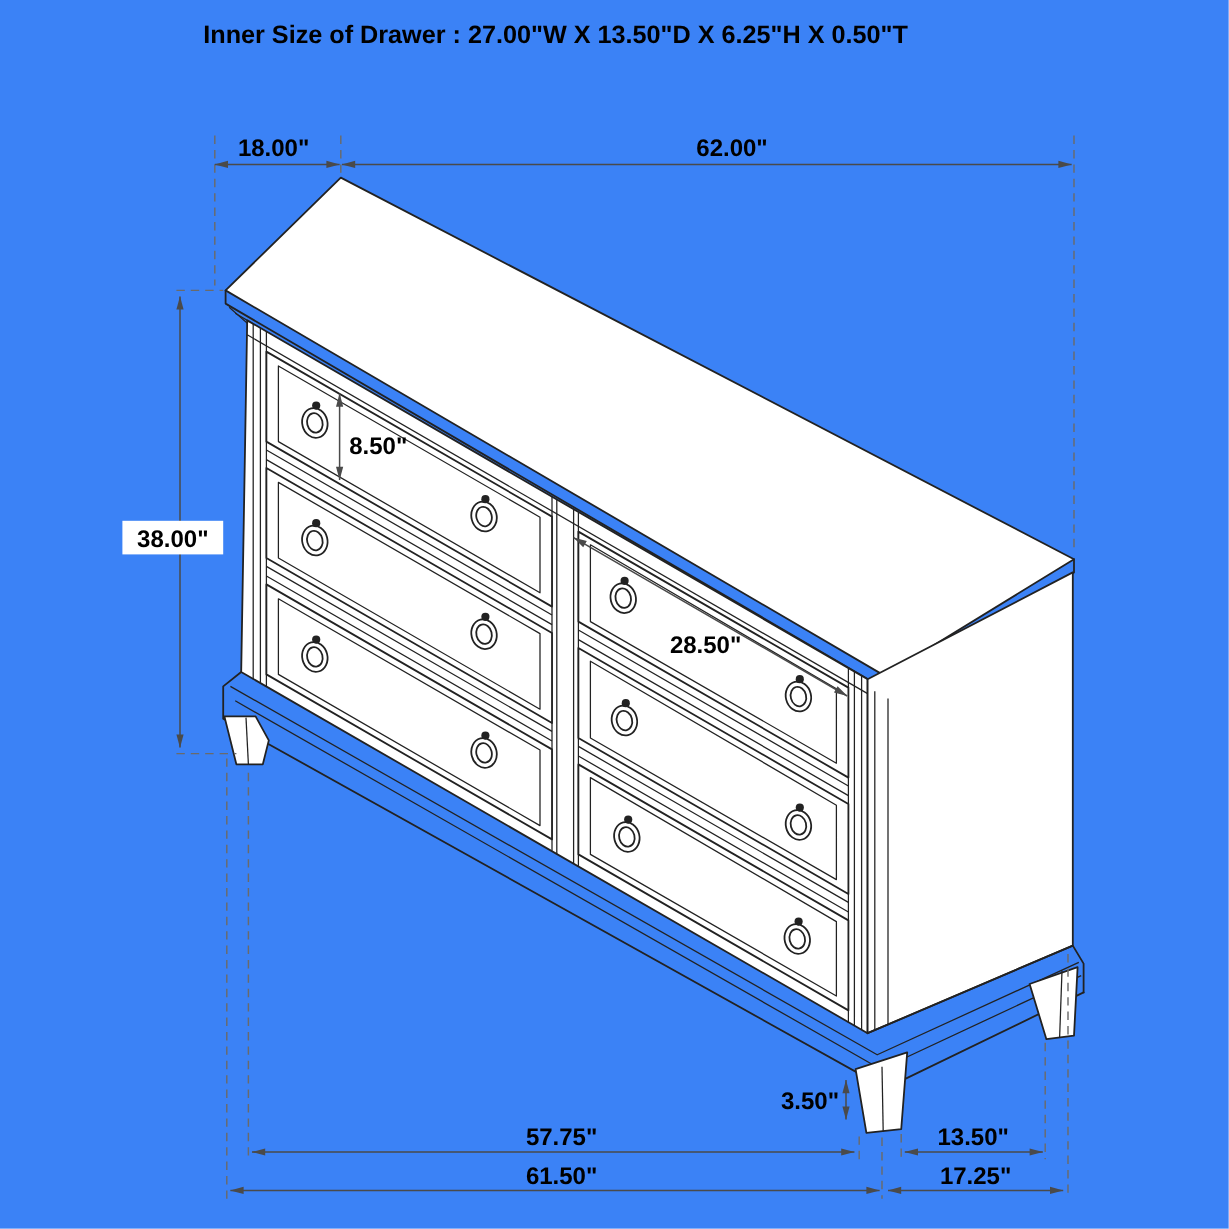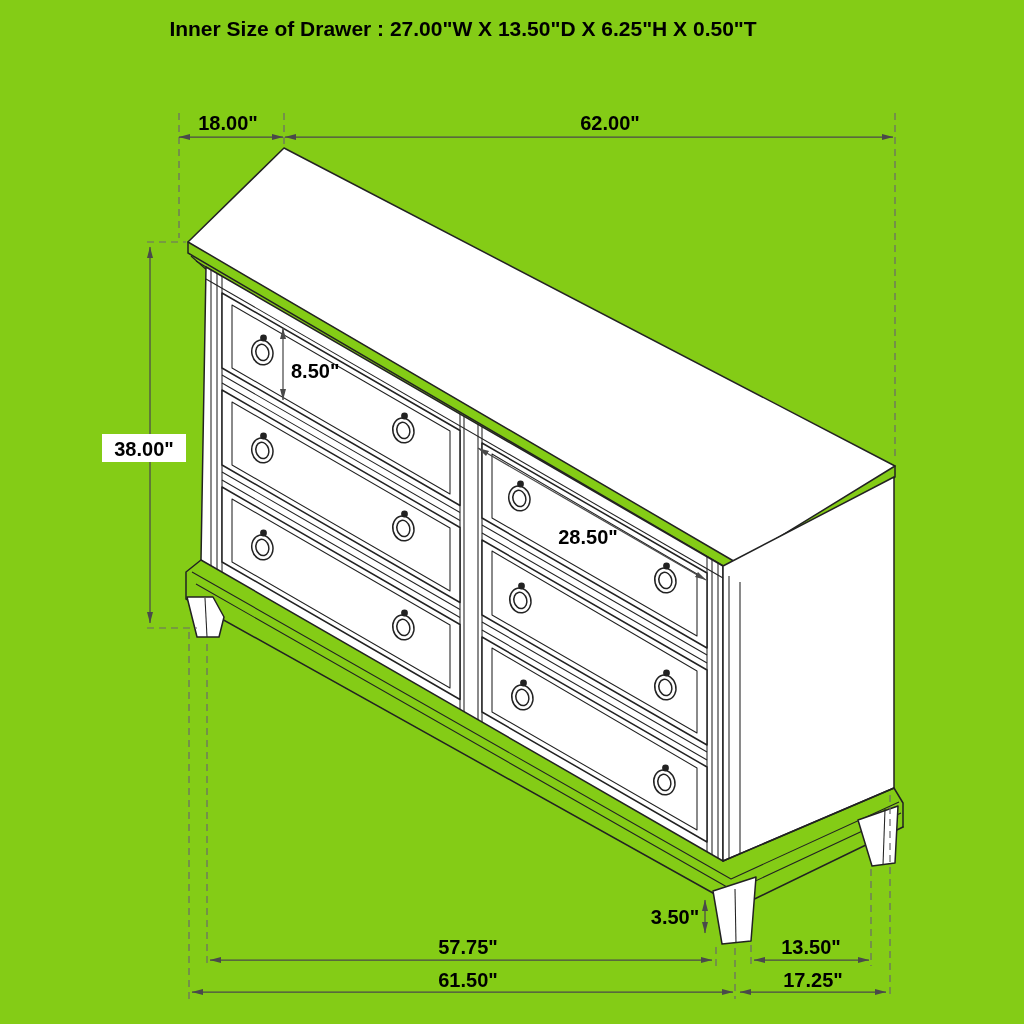--- a/index.html
+++ b/index.html
@@ -1,16 +1,16 @@
 <!DOCTYPE html>
 <html><head>
 <meta charset="utf-8">
 <style>
   html,body{margin:0;padding:0;background:#ffffff;}
-  .stage{position:relative;width:1024px;height:1024px;background:#84cc16;overflow:hidden;
+  .stage{position:relative;width:1024px;height:1024px;background:#3b82f6;overflow:hidden;
          font-family:"Liberation Sans", sans-serif;}
   svg{display:block}
   .dimtext{font-family:"Liberation Sans", sans-serif;font-weight:bold;font-size:20px;fill:#000;}
   .titletext{font-family:"Liberation Sans", sans-serif;font-weight:bold;font-size:21px;fill:#000;}
   .draw{stroke:#222;fill:none;stroke-width:1.5;stroke-linejoin:round;stroke-linecap:round;}
   .drawthin{stroke:#222;fill:none;stroke-width:1.05;stroke-linejoin:round;}
   .face{fill:#ffffff;stroke:#222;stroke-width:1.5;stroke-linejoin:round;}
   .dimline{stroke:#4a4a4a;stroke-width:1.25;fill:none;}
   .ext{stroke:#6a6a6a;stroke-width:1.2;fill:none;stroke-dasharray:7 5;}
   .pull{stroke:#222;fill:none;stroke-width:1.5;}

